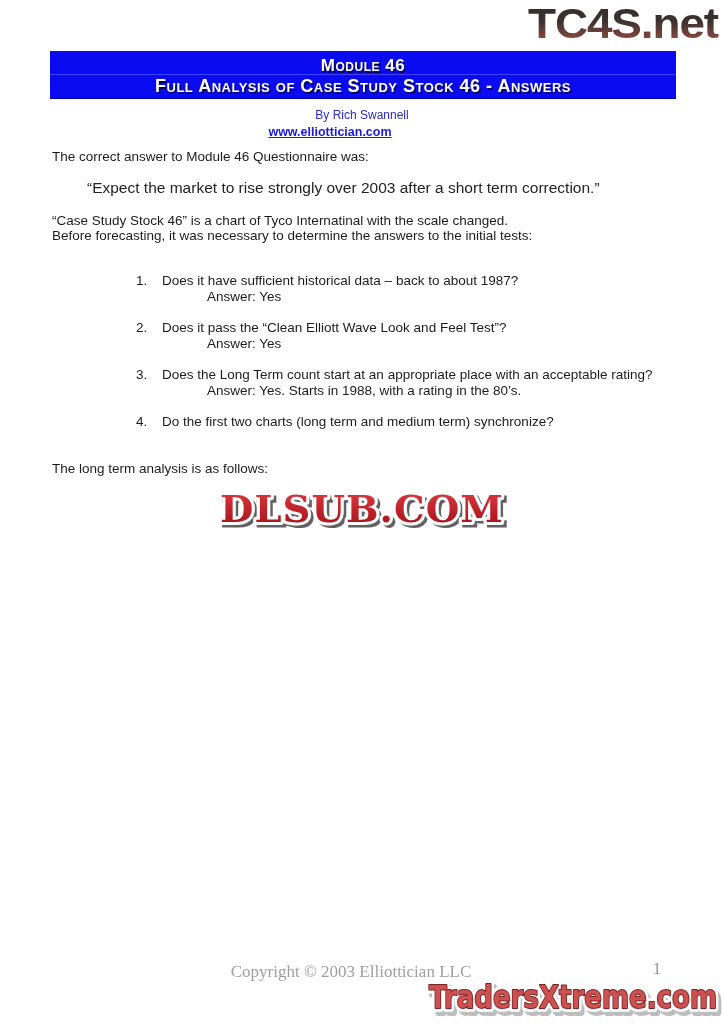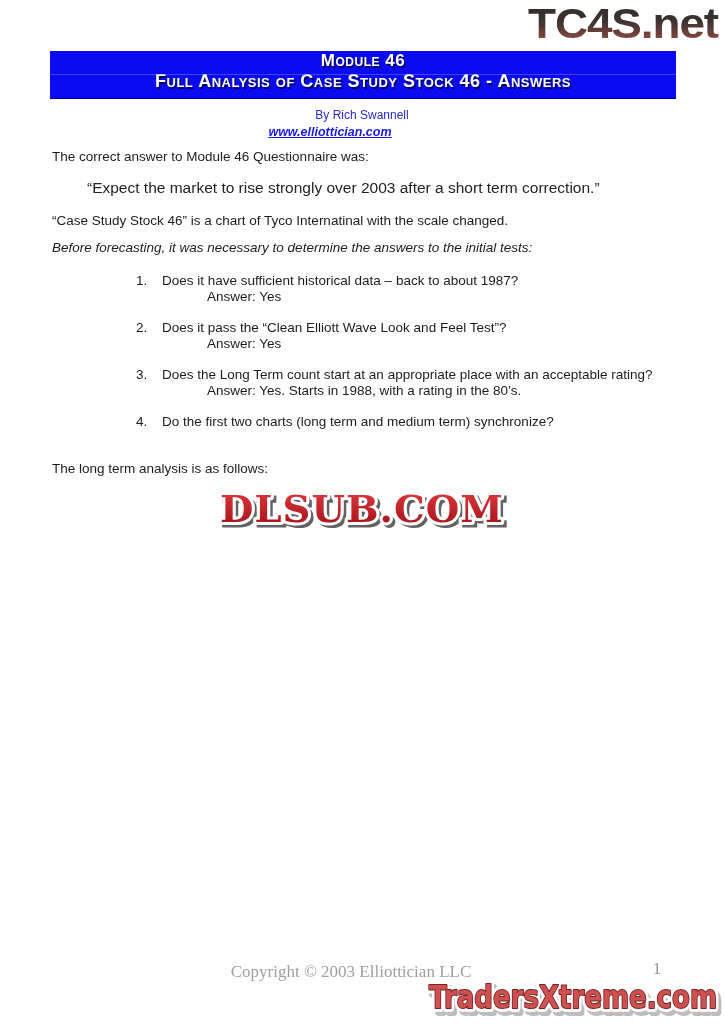--- a/index.html
+++ b/index.html
@@ -6,41 +6,41 @@
   .page{
     position:relative;width:724px;height:1024px;background:#ffffff;
     font-family:"Liberation Sans",sans-serif;color:#1c1c1c;overflow:hidden;
     margin:0 auto;
   }
   
   .tc4s{position:absolute;left:524px;top:3px;}
   
   .banner{
     position:absolute;left:50px;top:51px;width:626px;height:47px;
-    background:#0b0bf2;display:flex;flex-direction:column;align-items:center;justify-content:flex-start;
+    background:#0b0bf2;display:flex;flex-direction:column;align-items:center;justify-content:flex-end;
     border-bottom:1px solid #0000a8;
   }
   .banner .divider{position:absolute;left:0;top:23px;width:100%;height:1px;background:rgba(130,130,255,.45);}
   .banner-line{
     color:#ffffff;font-weight:bold;font-variant:small-caps;letter-spacing:.5px;
     text-shadow:1.5px 1.5px 0 rgba(0,0,70,.85);line-height:1.2;white-space:nowrap;
   }
   .banner-line1{font-size:17px;}
   .banner-line2{font-size:18px;}
   
   .byline{position:absolute;left:0;top:109px;width:724px;text-align:center;
     font-size:12px;color:#2a2ac8;line-height:13px;}
-  .site-link{position:absolute;left:0;top:122px;width:660px;text-align:center;font-style:italic;}
+  .site-link{position:absolute;left:0;top:122px;width:660px;text-align:center;}
   .site-link a{font-size:12.5px;font-weight:bold;color:#1a1ae6;text-decoration:underline;}
   
   .para{position:absolute;left:52px;font-size:13.5px;line-height:16px;white-space:nowrap;}
   .p1{top:149px;}
   .quote{position:absolute;left:75px;top:179px;font-size:15.5px;color:#232323;white-space:nowrap;margin-left:12px;}
   .p2{top:213px;}
-  .p3{top:240px;font-style:italic;}
+  .p3{top:228px;}
   .p4{top:461px;}
   .qlist{position:absolute;left:136px;top:273px;font-size:13.5px;line-height:16px;}
   .qitem{margin-bottom:15px;}
   .qline{display:flex;white-space:nowrap;}
   .qnum{width:26px;flex:0 0 26px;}
   .aline{padding-left:71px;margin-top:0;white-space:nowrap;}
   
   .dlsub{position:absolute;left:210px;top:484px;}
   .traders{position:absolute;left:422px;top:975px;}
   

